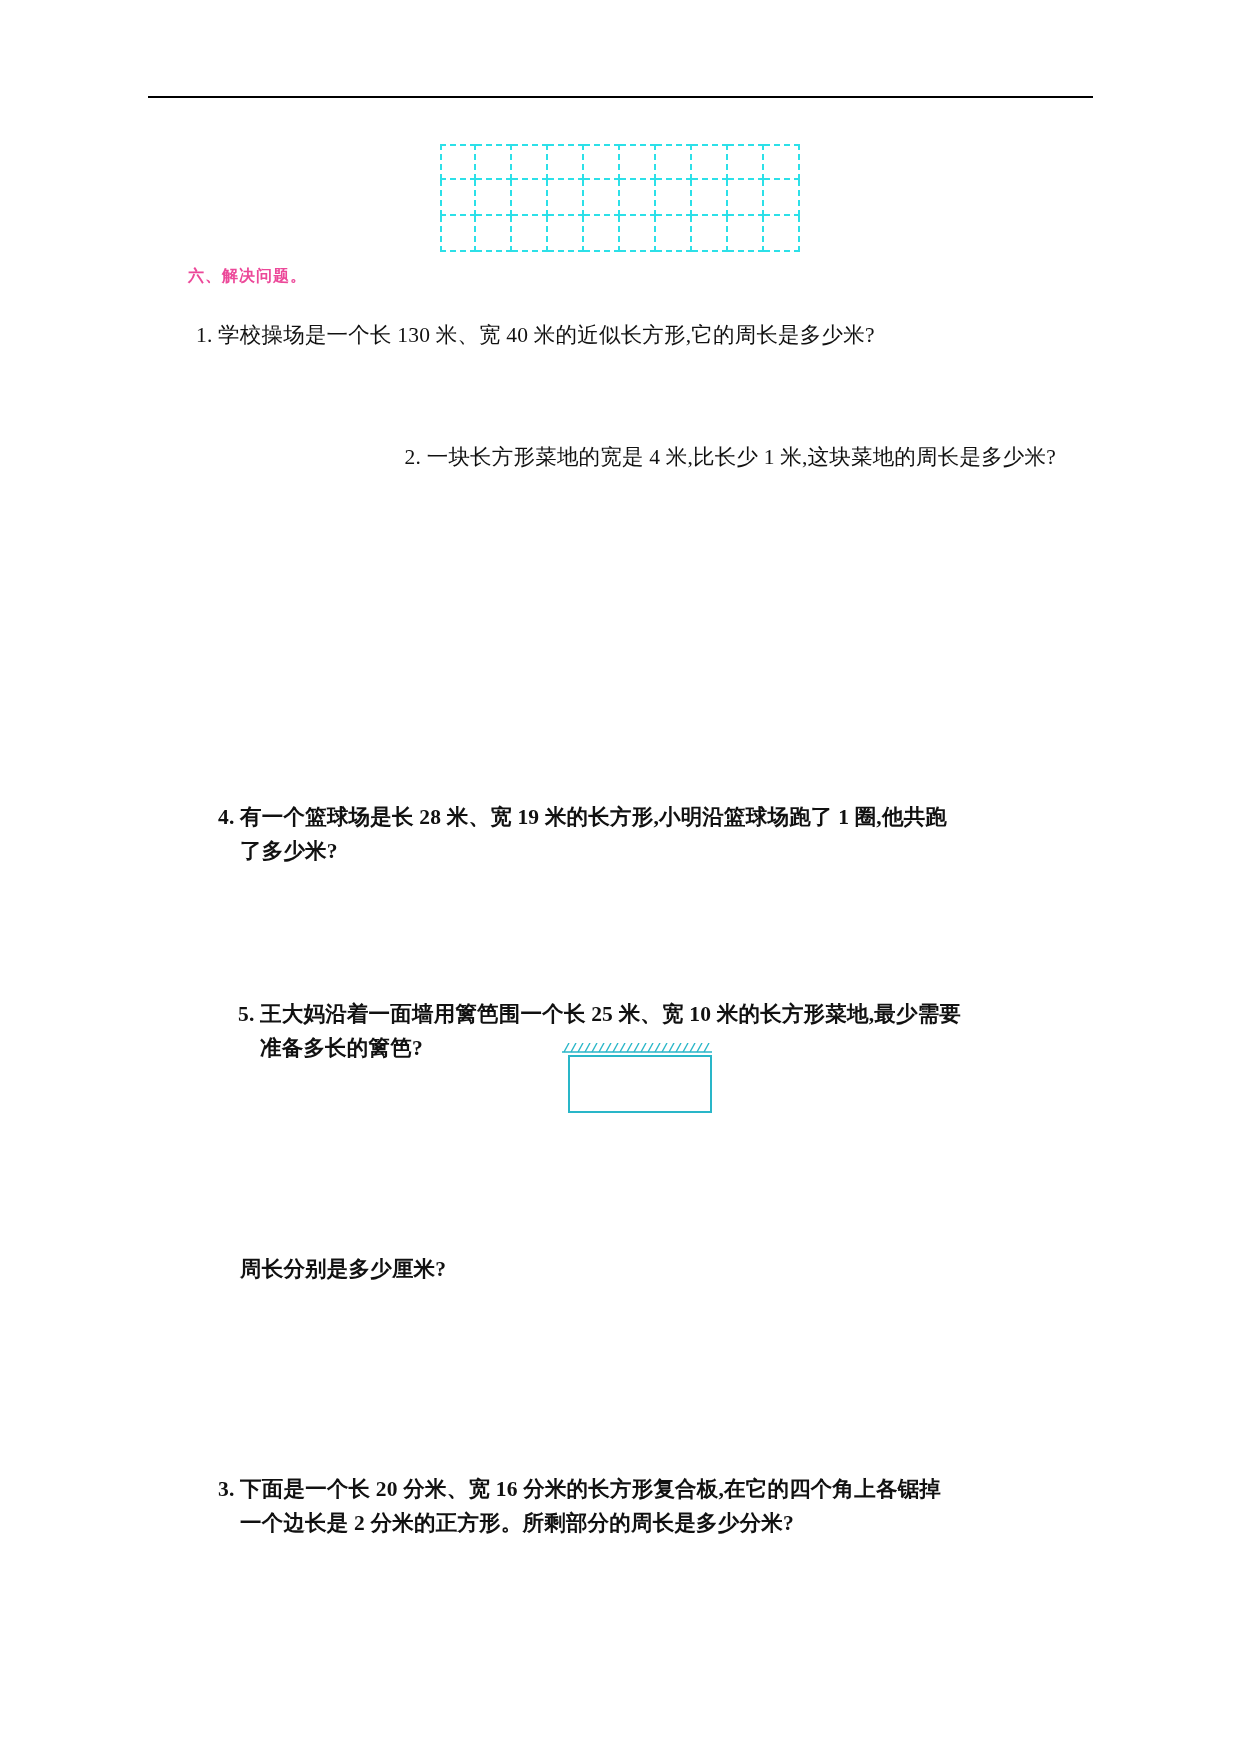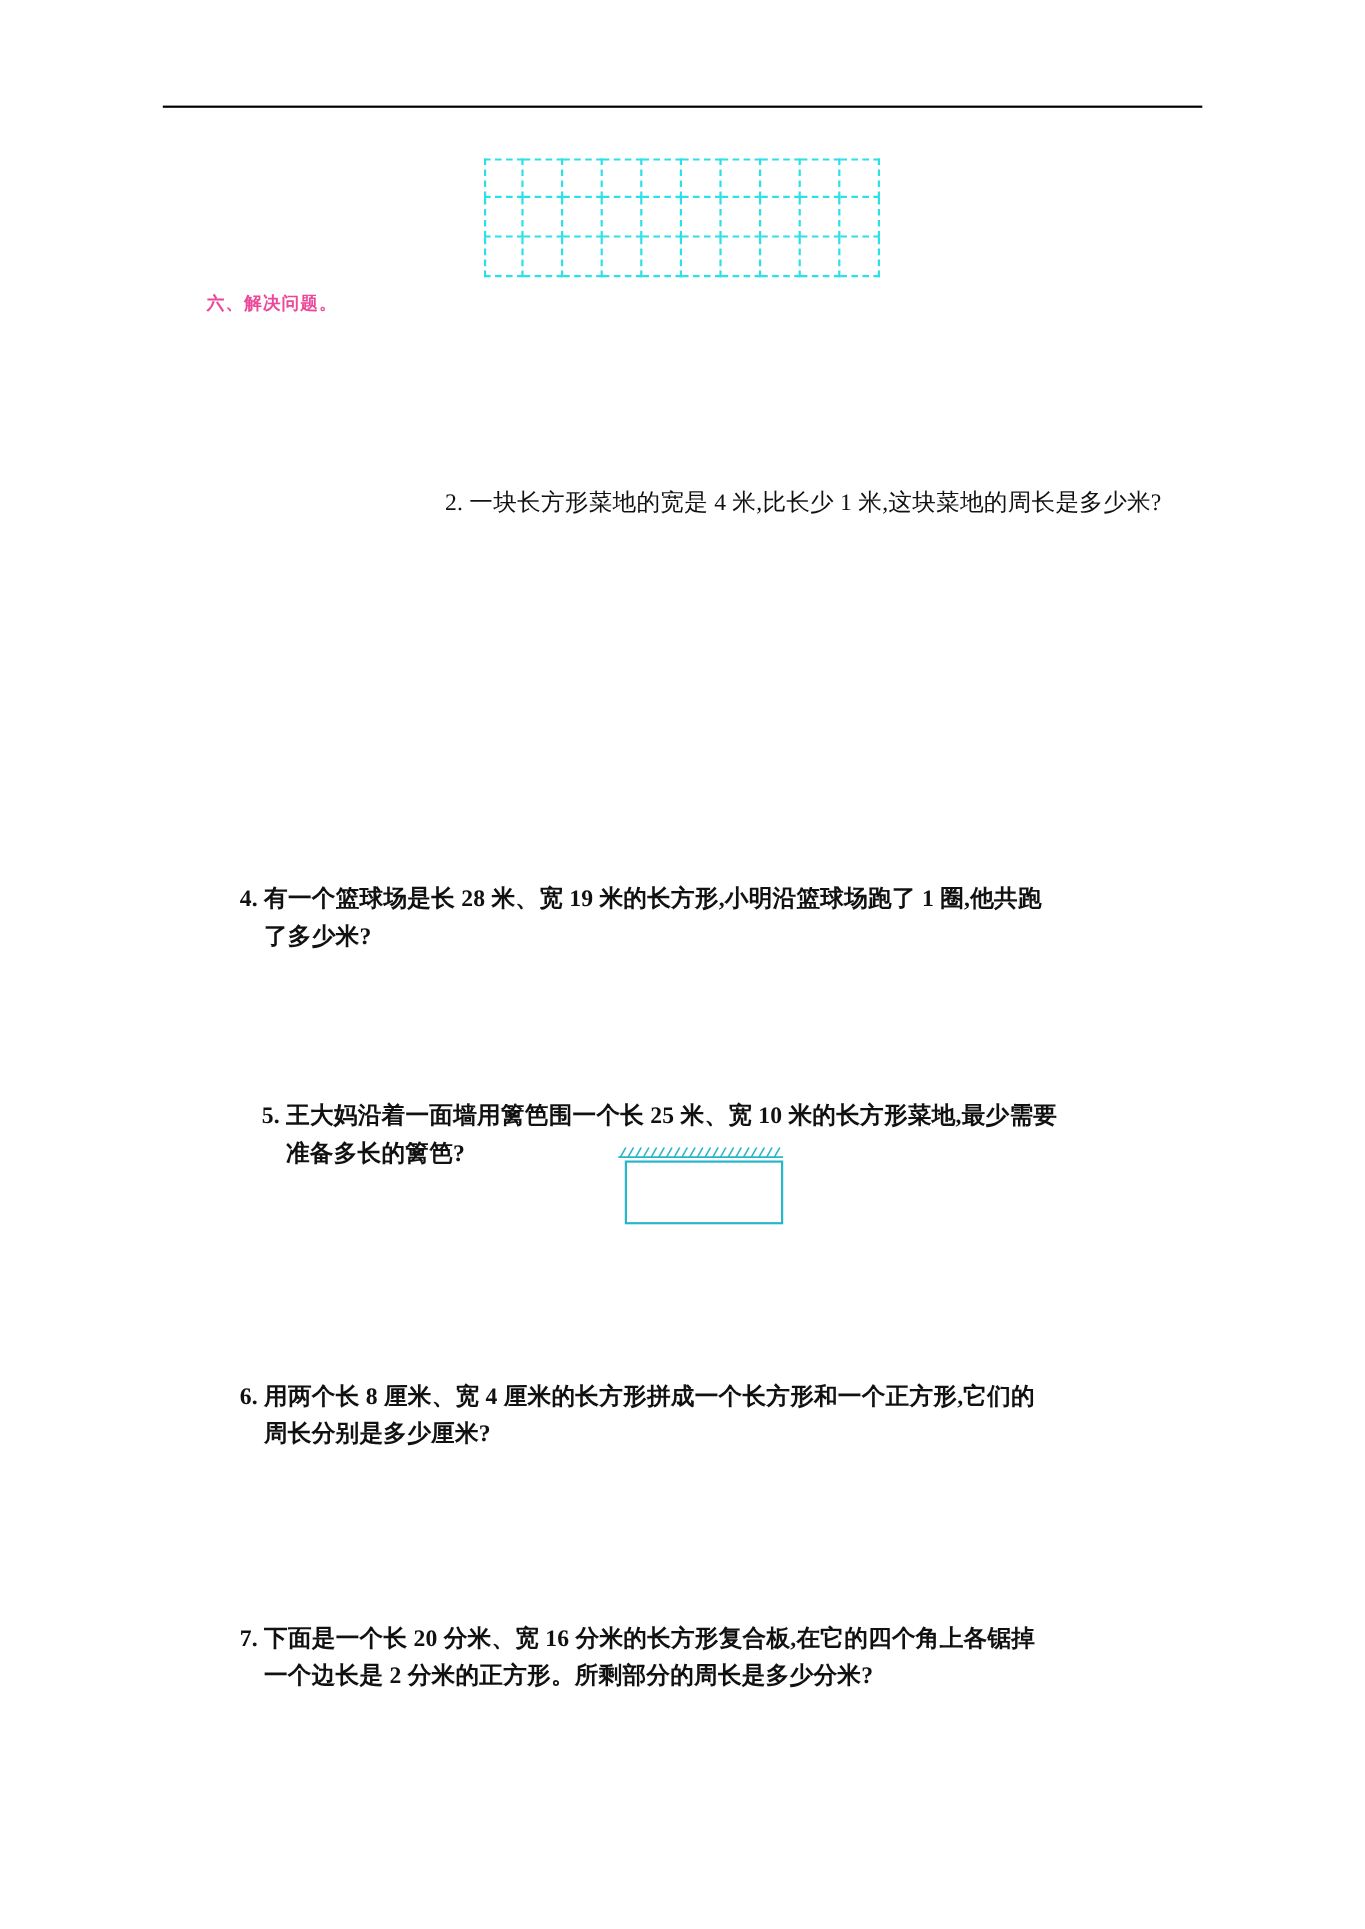--- a/index.html
+++ b/index.html
@@ -145,20 +145,21 @@
         <div class="cell"></div>
         <div class="cell"></div>
         <div class="cell"></div>
         <div class="cell"></div>
         <div class="cell"></div>
       </div>
   </div>
 
   <div class="section-title">六、解决问题。</div>
 
+  <div class="q" style="left:196px; top:318px; width:860px;">1. 学校操场是一个长 130 米、宽 40 米的近似长方形,它的周长是多少米?</div>
 
   <div class="q" style="left:196px; top:440px; width:860px;text-align:right;">2. 一块长方形菜地的宽是 4 米,比长少 1 米,这块菜地的周长是多少米?</div>
 
 
   <div class="q q2" style="left:218px; top:800px;">
     <span>4. 有一个篮球场是长 28 米、宽 19 米的长方形,小明沿篮球场跑了 1 圈,他共跑</span>
     <span class="line2">了多少米?</span>
   </div>
 
   <div class="q q2" style="left:218px; top:997px;margin-left:20px;">
@@ -190,22 +191,21 @@
         <line x1="121" y1="9" x2="126" y2="0"></line>
         <line x1="128" y1="9" x2="133" y2="0"></line>
         <line x1="135" y1="9" x2="140" y2="0"></line>
         <line x1="142" y1="9" x2="147" y2="0"></line>
       </g>
     </svg>
     <div class="fence-rect"></div>
   </div>
 
   <div class="q q2" style="left:218px; top:1252px;">
-    <span>6. 用两个长 8 厘米、宽 4 厘米的长方形拼成一个长方形和一个正方形,它们的</span>
     <span class="line2">周长分别是多少厘米?</span>
   </div>
 
   <div class="q q2" style="left:218px; top:1472px;">
-    <span>7. 下面是一个长 20 分米、宽 16 分米的长方形复合板,在它的四个角上各锯掉</span>
+    <span>3. 下面是一个长 20 分米、宽 16 分米的长方形复合板,在它的四个角上各锯掉</span>
     <span class="line2">一个边长是 2 分米的正方形。所剩部分的周长是多少分米?</span>
   </div>
 
 </div>
 
 </body></html>

